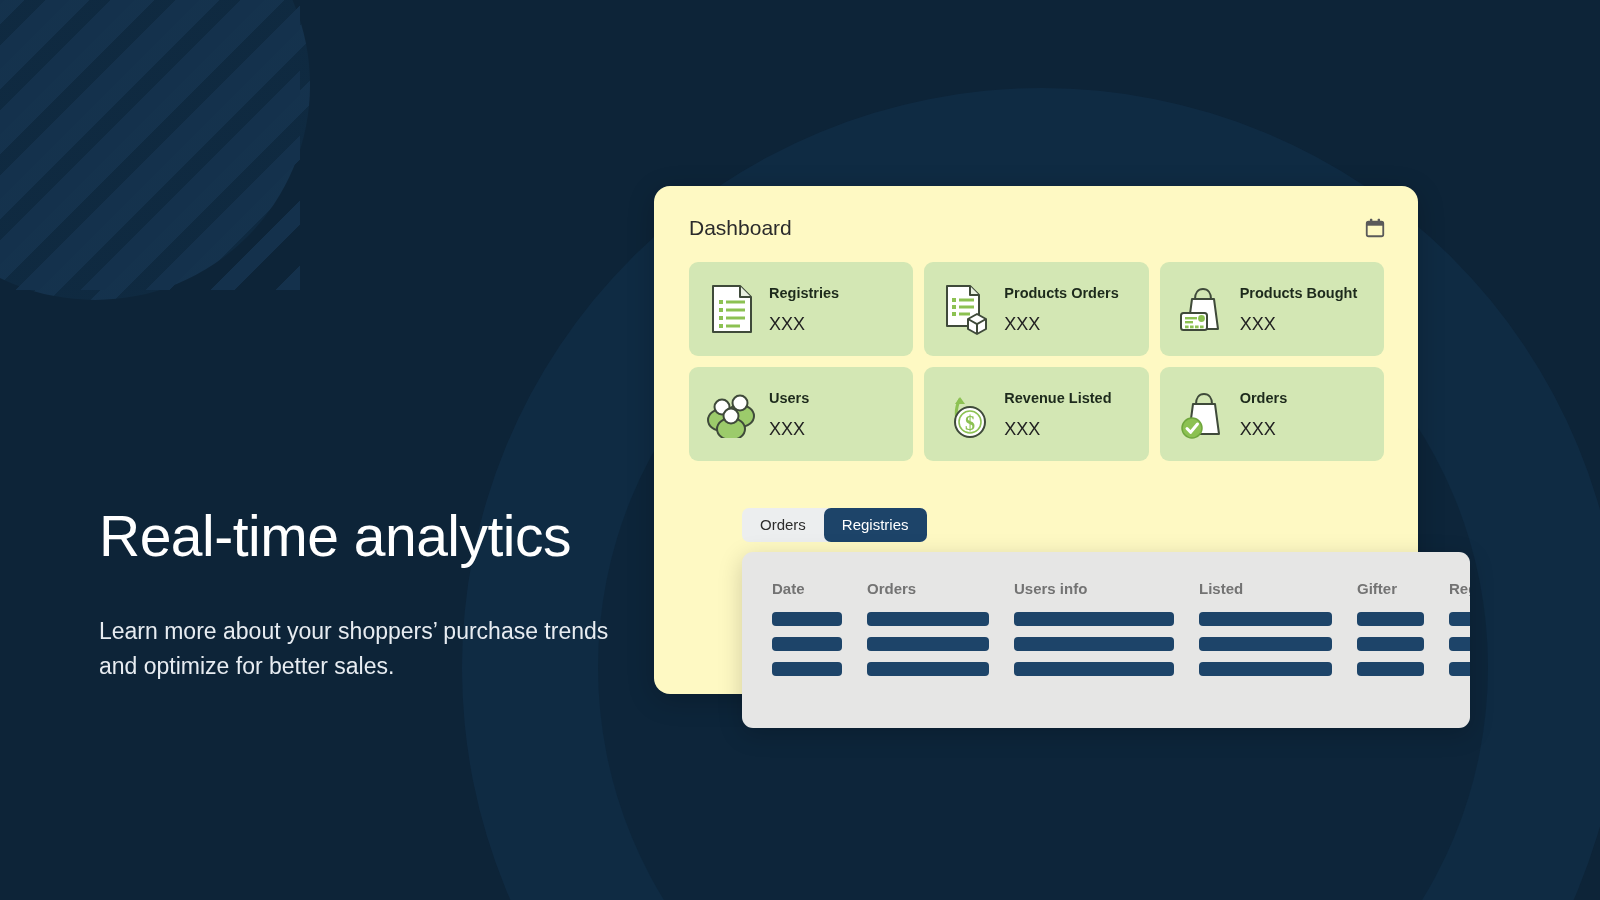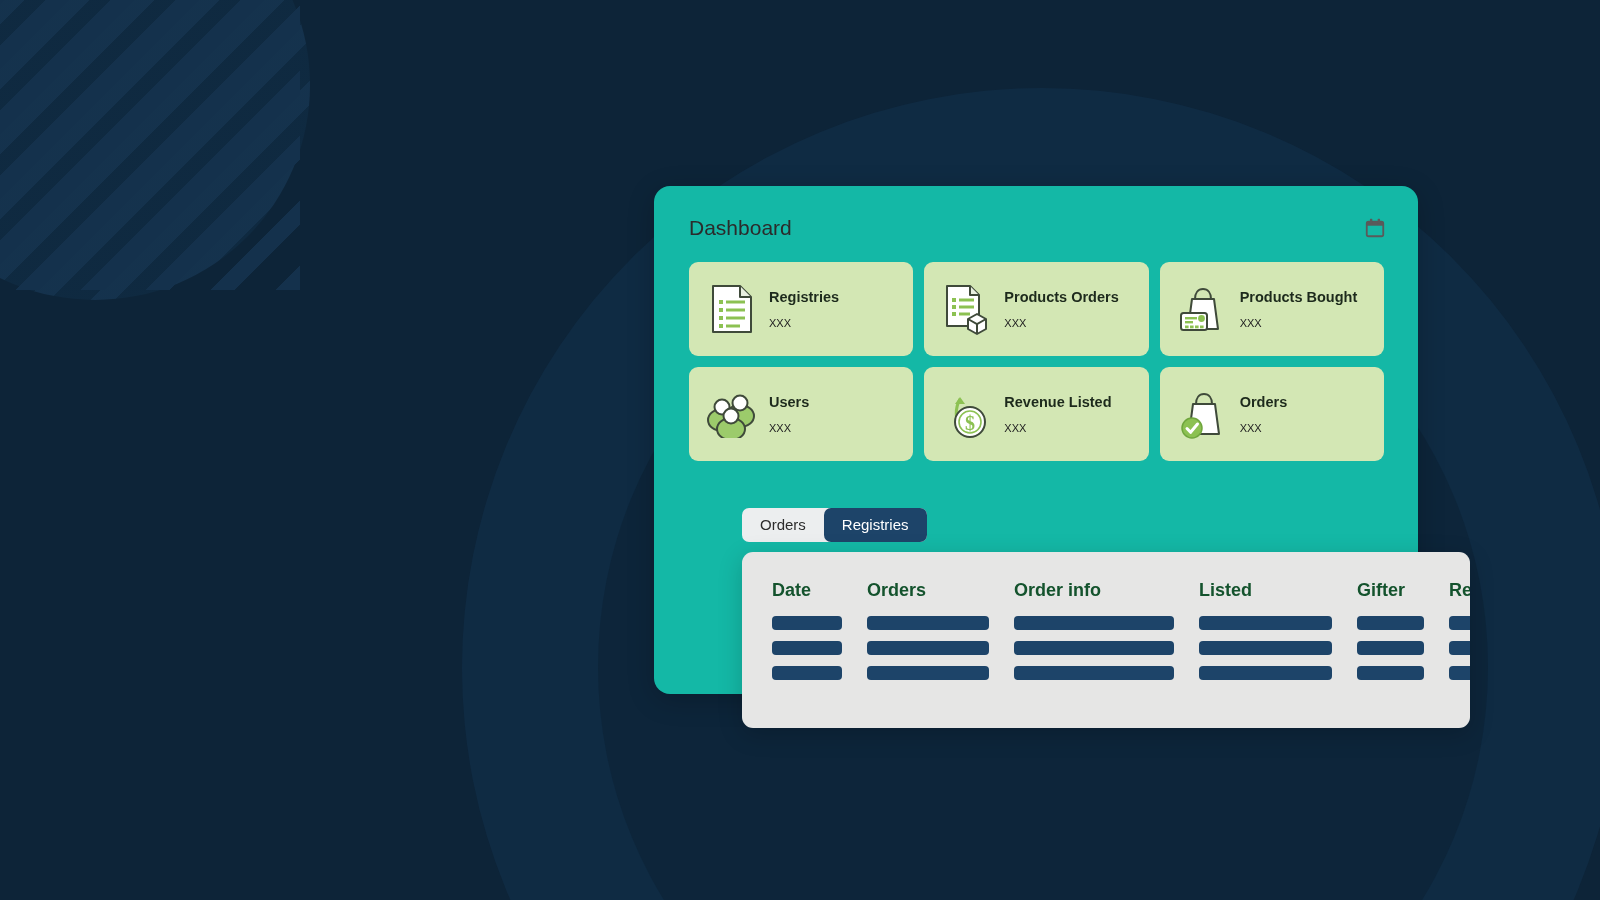--- a/index.html
+++ b/index.html
@@ -97,21 +97,21 @@
     max-width: 530px;
   }
 
   
   .dash {
     position: absolute;
     left: 654px;
     top: 186px;
     width: 764px;
     height: 508px;
-    background: #14b8a6;
+    background: #fef9c3;
     border-radius: 16px;
     box-shadow: 0 6px 28px rgba(0,0,0,0.20);
   }
   .dash-header {
     position: absolute;
     left: 35px;
     top: 30px;
     right: 32px;
     display: flex;
     align-items: center;
@@ -159,21 +159,21 @@
   .stat-ico svg { display: block; }
   .stat-text { display: flex; flex-direction: column; justify-content: center; }
   .stat-label {
     font-size: 14.5px;
     font-weight: bold;
     color: #1d2a1c;
     line-height: 1.2;
     margin-bottom: 12px;
   }
   .stat-val {
-    font-size: 11px;
+    font-size: 18px;
     font-weight: 400;
     color: #222;
     line-height: 1;
   }
 
   
   .tabs {
     position: absolute;
     left: 88px;
     top: 322px;
@@ -218,23 +218,23 @@
     top: 28px;
     right: 30px;
   }
   .thead {
     display: grid;
     grid-template-columns: 70px 122px 160px 133px 67px 97px;
     column-gap: 25px;
     margin-bottom: 15px;
   }
   .th {
-    font-size: 18px;
+    font-size: 15px;
     font-weight: bold;
-    color: #14532d;
+    color: #737373;
     white-space: nowrap;
   }
   .trow {
     display: grid;
     grid-template-columns: 70px 122px 160px 133px 67px 97px;
     column-gap: 25px;
     margin-bottom: 11px;
   }
   .bar {
     height: 14px;
@@ -245,20 +245,24 @@
 </head>
 <body>
 
 <div id="root">
 
   <div class="bg-circle-big"></div>
   <div class="bg-circle-inner"></div>
   <div class="bg-stripes"></div>
   <div class="bg-stripes-2"></div>
 
+  <div class="hero">
+    <h1 class="hero-title">Real-time analytics</h1>
+    <p class="hero-sub">Learn more about your shoppers’ purchase trends and optimize for better sales.</p>
+  </div>
 
   <div class="dash">
 
     <div class="dash-header">
       <div class="dash-title">Dashboard</div>
       <span>
         <svg class="cal-icon" viewBox="0 0 24 24" fill="none">
           <rect x="3" y="5" width="18" height="16" rx="2" stroke="#5a5a5a" stroke-width="2"></rect>
           <rect x="3" y="5" width="18" height="4.5" fill="#5a5a5a"></rect>
           <rect x="6.5" y="2" width="2.6" height="5" rx="0.6" fill="#5a5a5a"></rect>
@@ -388,21 +392,21 @@
     </div>
 
   </div>
 
   <div class="table-panel">
     <div class="table-inner">
 
       <div class="thead">
         <div class="th">Date</div>
         <div class="th">Orders</div>
-        <div class="th">Order info</div>
+        <div class="th">Users info</div>
         <div class="th">Listed</div>
         <div class="th">Gifter</div>
         <div class="th">Registry</div>
       </div>
 
       <div class="trow">
         <div class="bar"></div>
         <div class="bar"></div>
         <div class="bar"></div>
         <div class="bar"></div>

